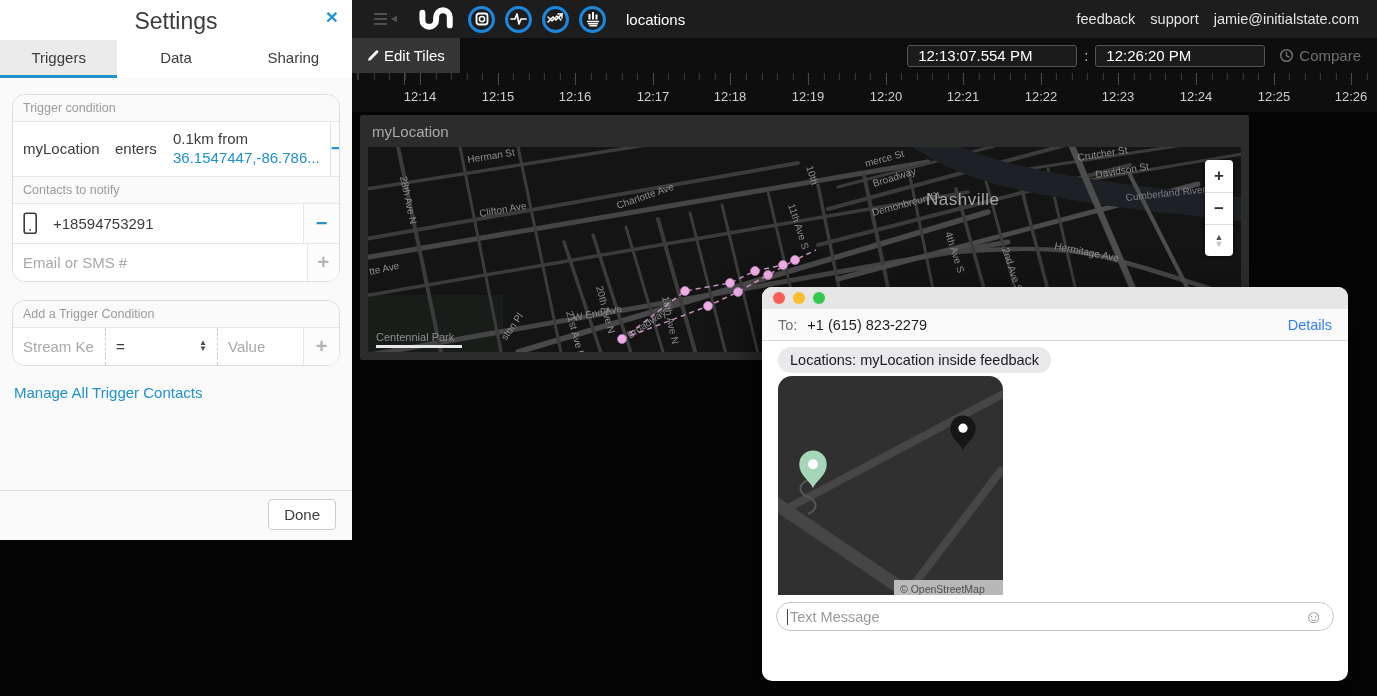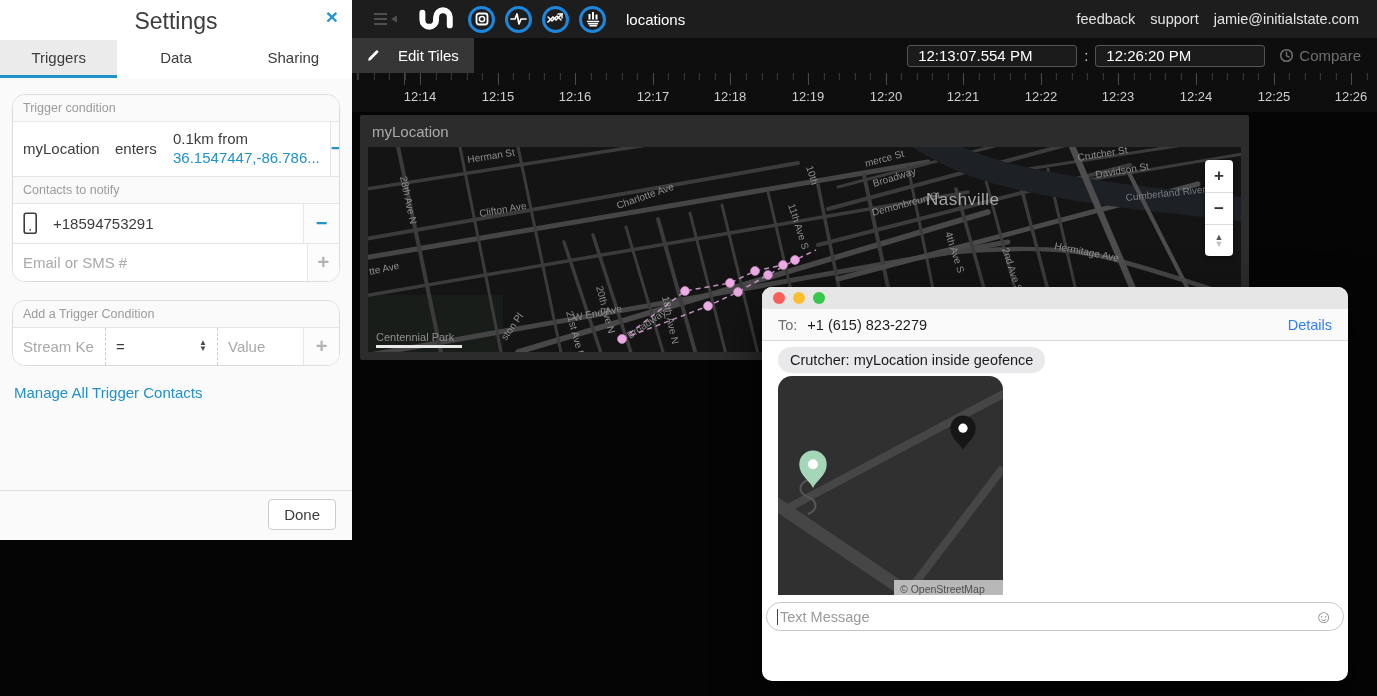--- a/index.html
+++ b/index.html
@@ -55,21 +55,21 @@
                 display:flex; align-items:center; justify-content:center; cursor:pointer; flex:0 0 auto; }
   .bucket-title { color:#fff; font-size:15px; margin-left:20px; }
   .nav-spacer { flex:1; }
   .nav-links { display:flex; gap:15px; margin-right:18px; }
   .nav-link { color:#e4e4e4; font-size:14.5px; cursor:pointer; }
 
   
   .toolbar { position:absolute; left:352px; top:38px; right:0; height:35px; background:#0e0e0e;
              display:flex; align-items:center; }
   .edit-tiles { height:35px; background:#363636; color:#fff; font-size:15px; border:none; cursor:pointer;
-                display:flex; align-items:center; gap:18px; padding:0 15px; font-family:"Liberation Sans",sans-serif; }
+                display:flex; align-items:center; gap:4px; padding:0 15px; font-family:"Liberation Sans",sans-serif; }
   .tb-spacer { flex:1; }
   .time-input { width:170px; height:22px; background:#1b1b1b; border:1px solid #555; border-radius:3px;
                 color:#fff; font-size:15px; padding:0 10px; font-family:"Liberation Sans",sans-serif; outline:none; }
   .time-sep { color:#ccc; margin:0 7px; font-size:15px; }
   .compare { display:flex; align-items:center; gap:5px; color:#6f6f6f; font-size:15px; margin:0 16px 0 14px; cursor:pointer; }
 
   
   .ruler { position:absolute; left:352px; top:73px; right:0; height:39px; background:#0e0e0e; cursor:ew-resize; }
   .ruler::before { content:""; position:absolute; left:0; top:0; right:0; height:7px;
     background:repeating-linear-gradient(to right,#3a3a3a 0 1px,transparent 1px 15.52px);
@@ -104,21 +104,21 @@
   .to-label { color:#6e6e6e; margin-right:10px; }
   .to-value { color:#1c1c1c; }
   .to-spacer { flex:1; }
   .details-link { color:#2d7ff9; cursor:pointer; }
   .msg-body { position:relative; height:297px; background:#fff; padding:6px 16px 0; }
   .bubble { display:inline-block; background:#e9e9eb; color:#1b1b1d; font-size:14.5px; padding:5px 12px;
             border-radius:15px; max-width:440px; }
   .attachment { margin-top:3px; width:225px; border-radius:14px; overflow:hidden; background:#e9e9eb; }
   .attach-caption { color:#8e8e93; font-size:13px; padding:7px 12px; }
   .input-row { position:absolute; left:0; right:0; bottom:0; height:43px; background:#fff;
-               display:flex; align-items:center; padding:0 4px; }
+               display:flex; align-items:center; padding:0 14px; }
   .pill { flex:1; height:29px; border:1px solid #c6c6c6; border-radius:15px; display:flex; align-items:center;
           padding:0 10px; background:#fff; cursor:text; }
   .caret { width:1px; height:16px; background:#444; margin-right:2px; }
   .pill-placeholder { color:#9a9a9a; font-size:14.5px; flex:1; }
   .emoji { color:#8e8e93; font-size:18px; line-height:1; cursor:pointer; }
 </style>
 </head>
 <body>
 
 <div class="screen">
@@ -377,21 +377,21 @@
       <span class="light yellow"></span>
       <span class="light green"></span>
     </div>
     <div class="to-row">
       <span class="to-label">To:</span>
       <span class="to-value">+1 (615) 823-2279</span>
       <span class="to-spacer"></span>
       <span class="details-link">Details</span>
     </div>
     <div class="msg-body">
-      <div class="bubble">Crutcher: myLocation inside geofence</div>
+      <div class="bubble">Locations: myLocation inside feedback</div>
       <div class="attachment">
         <svg width="225" height="228" viewBox="0 0 225 228" style="display:block">
           <rect width="225" height="228" fill="#303030"></rect>
           <g stroke="#464646" fill="none">
             <path d="M10,132 L225,18" stroke-width="8" stroke-linecap="round"></path>
             <path d="M-6,125 L152,232" stroke-width="13"></path>
             <path d="M225,92 L118,232" stroke-width="8"></path>
             <path d="M30,104 c-10,4 -10,13 0,17 c10,4 10,13 0,17" stroke="#555" stroke-width="2"></path>
           </g>
           <g transform="translate(185,74) scale(1.15)">

